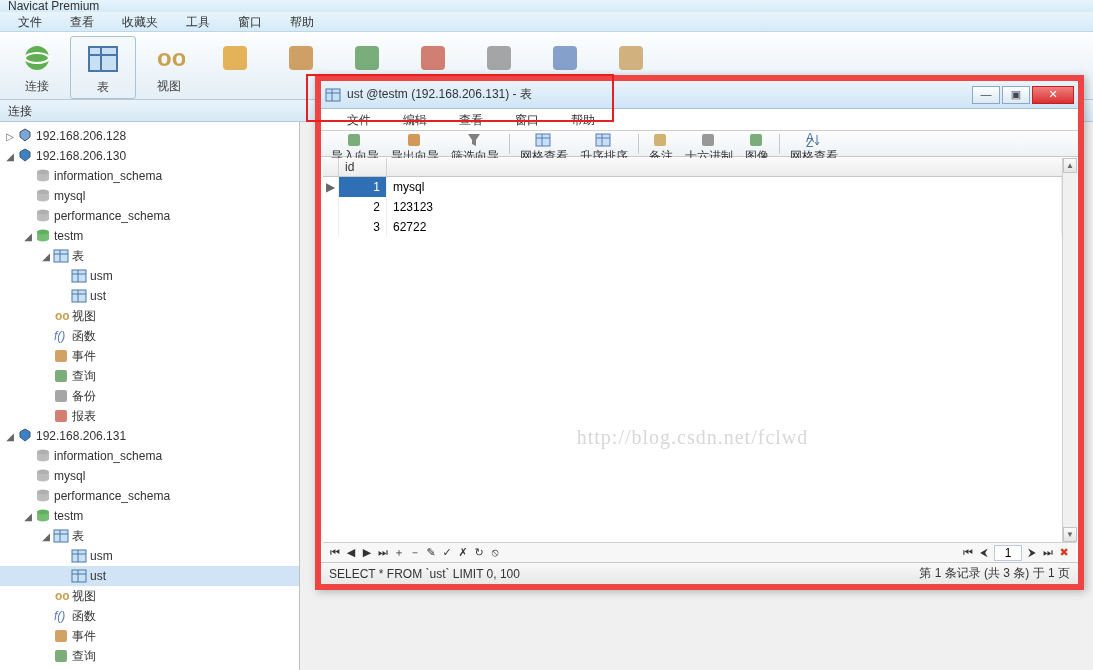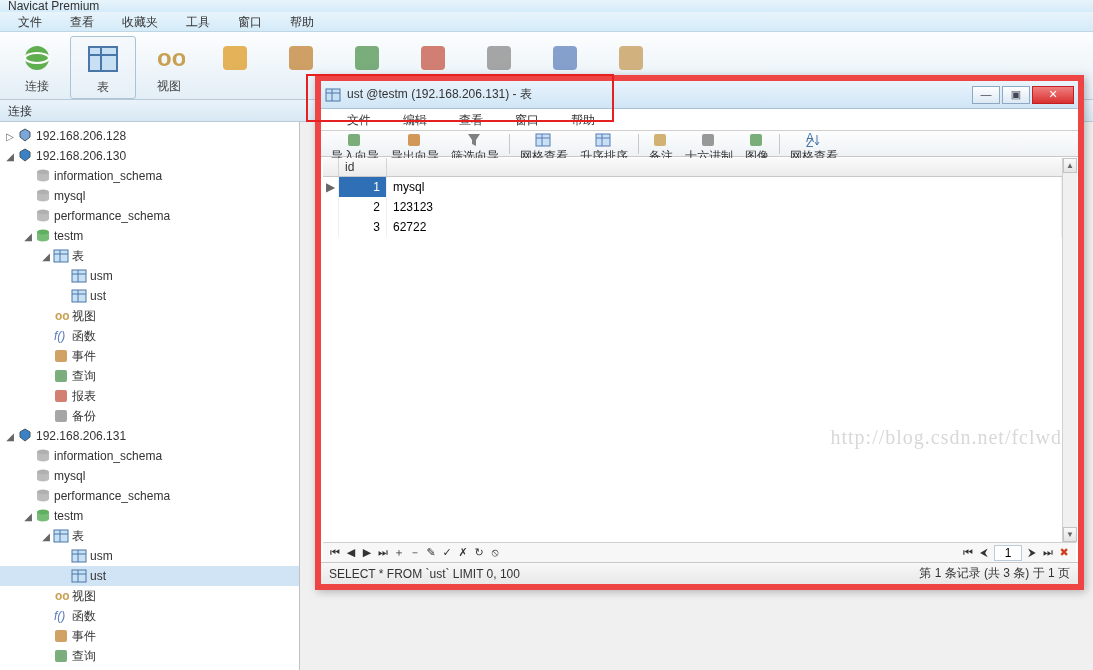--- a/index.html
+++ b/index.html
@@ -45,21 +45,21 @@
 .gh.c0{width:16px;padding:2px;}
 .gh.c1{width:48px;}
 .gh.c2{flex:1;}
 .grow{ display:flex; height:20px; align-items:center;}
 .gc{ border-right:1px solid #eee; padding:0 6px; height:100%; line-height:20px;}
 .gc.c0{width:16px;padding:0; text-align:center; color:#666;}
 .gc.c1{width:48px; text-align:right;}
 .gc.c2{flex:1;}
 .grow.sel .gc.c1{ background:#2f6fb5; color:#fff;}
 
-.watermark{ position:absolute; top:268px; left:0; right:0; text-align:right; color:#d8d8d8; font-size:20px; font-family:serif; letter-spacing:1px;}
+.watermark{ position:absolute; top:268px; left:0; right:0; text-align:center; color:#d8d8d8; font-size:20px; font-family:serif; letter-spacing:1px;}
 
 .vscroll{ position:absolute; right:1px; top:77px; width:15px; bottom:42px; background:#f0f0f0; border-left:1px solid #d0d0d0;}
 .vsbtn{height:15px; background:linear-gradient(#fafafa,#e4e4e4); border:1px solid #c4c4c4; text-align:center; font-size:8px; line-height:13px; color:#666;}
 
 .navrow{ position:absolute; left:2px; right:2px; bottom:22px; height:20px; display:flex; align-items:center; background:#f7f7f7; border-top:1px solid #d0d0d0; padding:0 4px;}
 .navrow .nb{ width:16px; text-align:center; color:#333; font-size:11px;}
 .navrow .spacer{flex:1;}
 .pgbox{ width:28px; border:1px solid #bcd; text-align:center; margin:0 2px; background:#fff;}
 
 .status{ position:absolute; left:0; right:0; bottom:0; height:22px; display:flex; align-items:center; background:linear-gradient(#f8f8f8,#e8e8e8); border-top:1px solid #c8c8c8; padding:0 8px; color:#333;}
@@ -312,34 +312,34 @@
             <rect x="2" y="2" width="12" height="12" rx="2" fill="#5a9a5a" opacity="0.8"></rect>
           </svg>
         </span>
      <span>查询</span>
    </div>
       <div class="tnode">
      <span class="ind" style="width:36px"></span>
      <span class="exp"></span>
      <span class="nic">
           <svg viewBox="0 0 16 16">
+            <rect x="2" y="2" width="12" height="12" rx="2" fill="#909090" opacity="0.8"></rect>
+          </svg>
+        </span>
+     <span>备份</span>
+   </div>
+      <div class="tnode">
+     <span class="ind" style="width:36px"></span>
+     <span class="exp"></span>
+     <span class="nic">
+          <svg viewBox="0 0 16 16">
             <rect x="2" y="2" width="12" height="12" rx="2" fill="#c86050" opacity="0.8"></rect>
           </svg>
         </span>
      <span>报表</span>
-   </div>
-      <div class="tnode">
-     <span class="ind" style="width:36px"></span>
-     <span class="exp"></span>
-     <span class="nic">
-          <svg viewBox="0 0 16 16">
-            <rect x="2" y="2" width="12" height="12" rx="2" fill="#909090" opacity="0.8"></rect>
-          </svg>
-        </span>
-     <span>备份</span>
    </div>
       <div class="tnode">
      <span class="ind" style="width:0px"></span>
      <span class="exp">◢</span>
      <span class="nic">
           <svg viewBox="0 0 16 16">
             <path d="M3 4 L8 1 L13 4 L13 9 L8 13 L3 9 Z" fill="#3a82c8" stroke="#456"></path>
           </svg>
         </span>
      <span>192.168.206.131</span>

